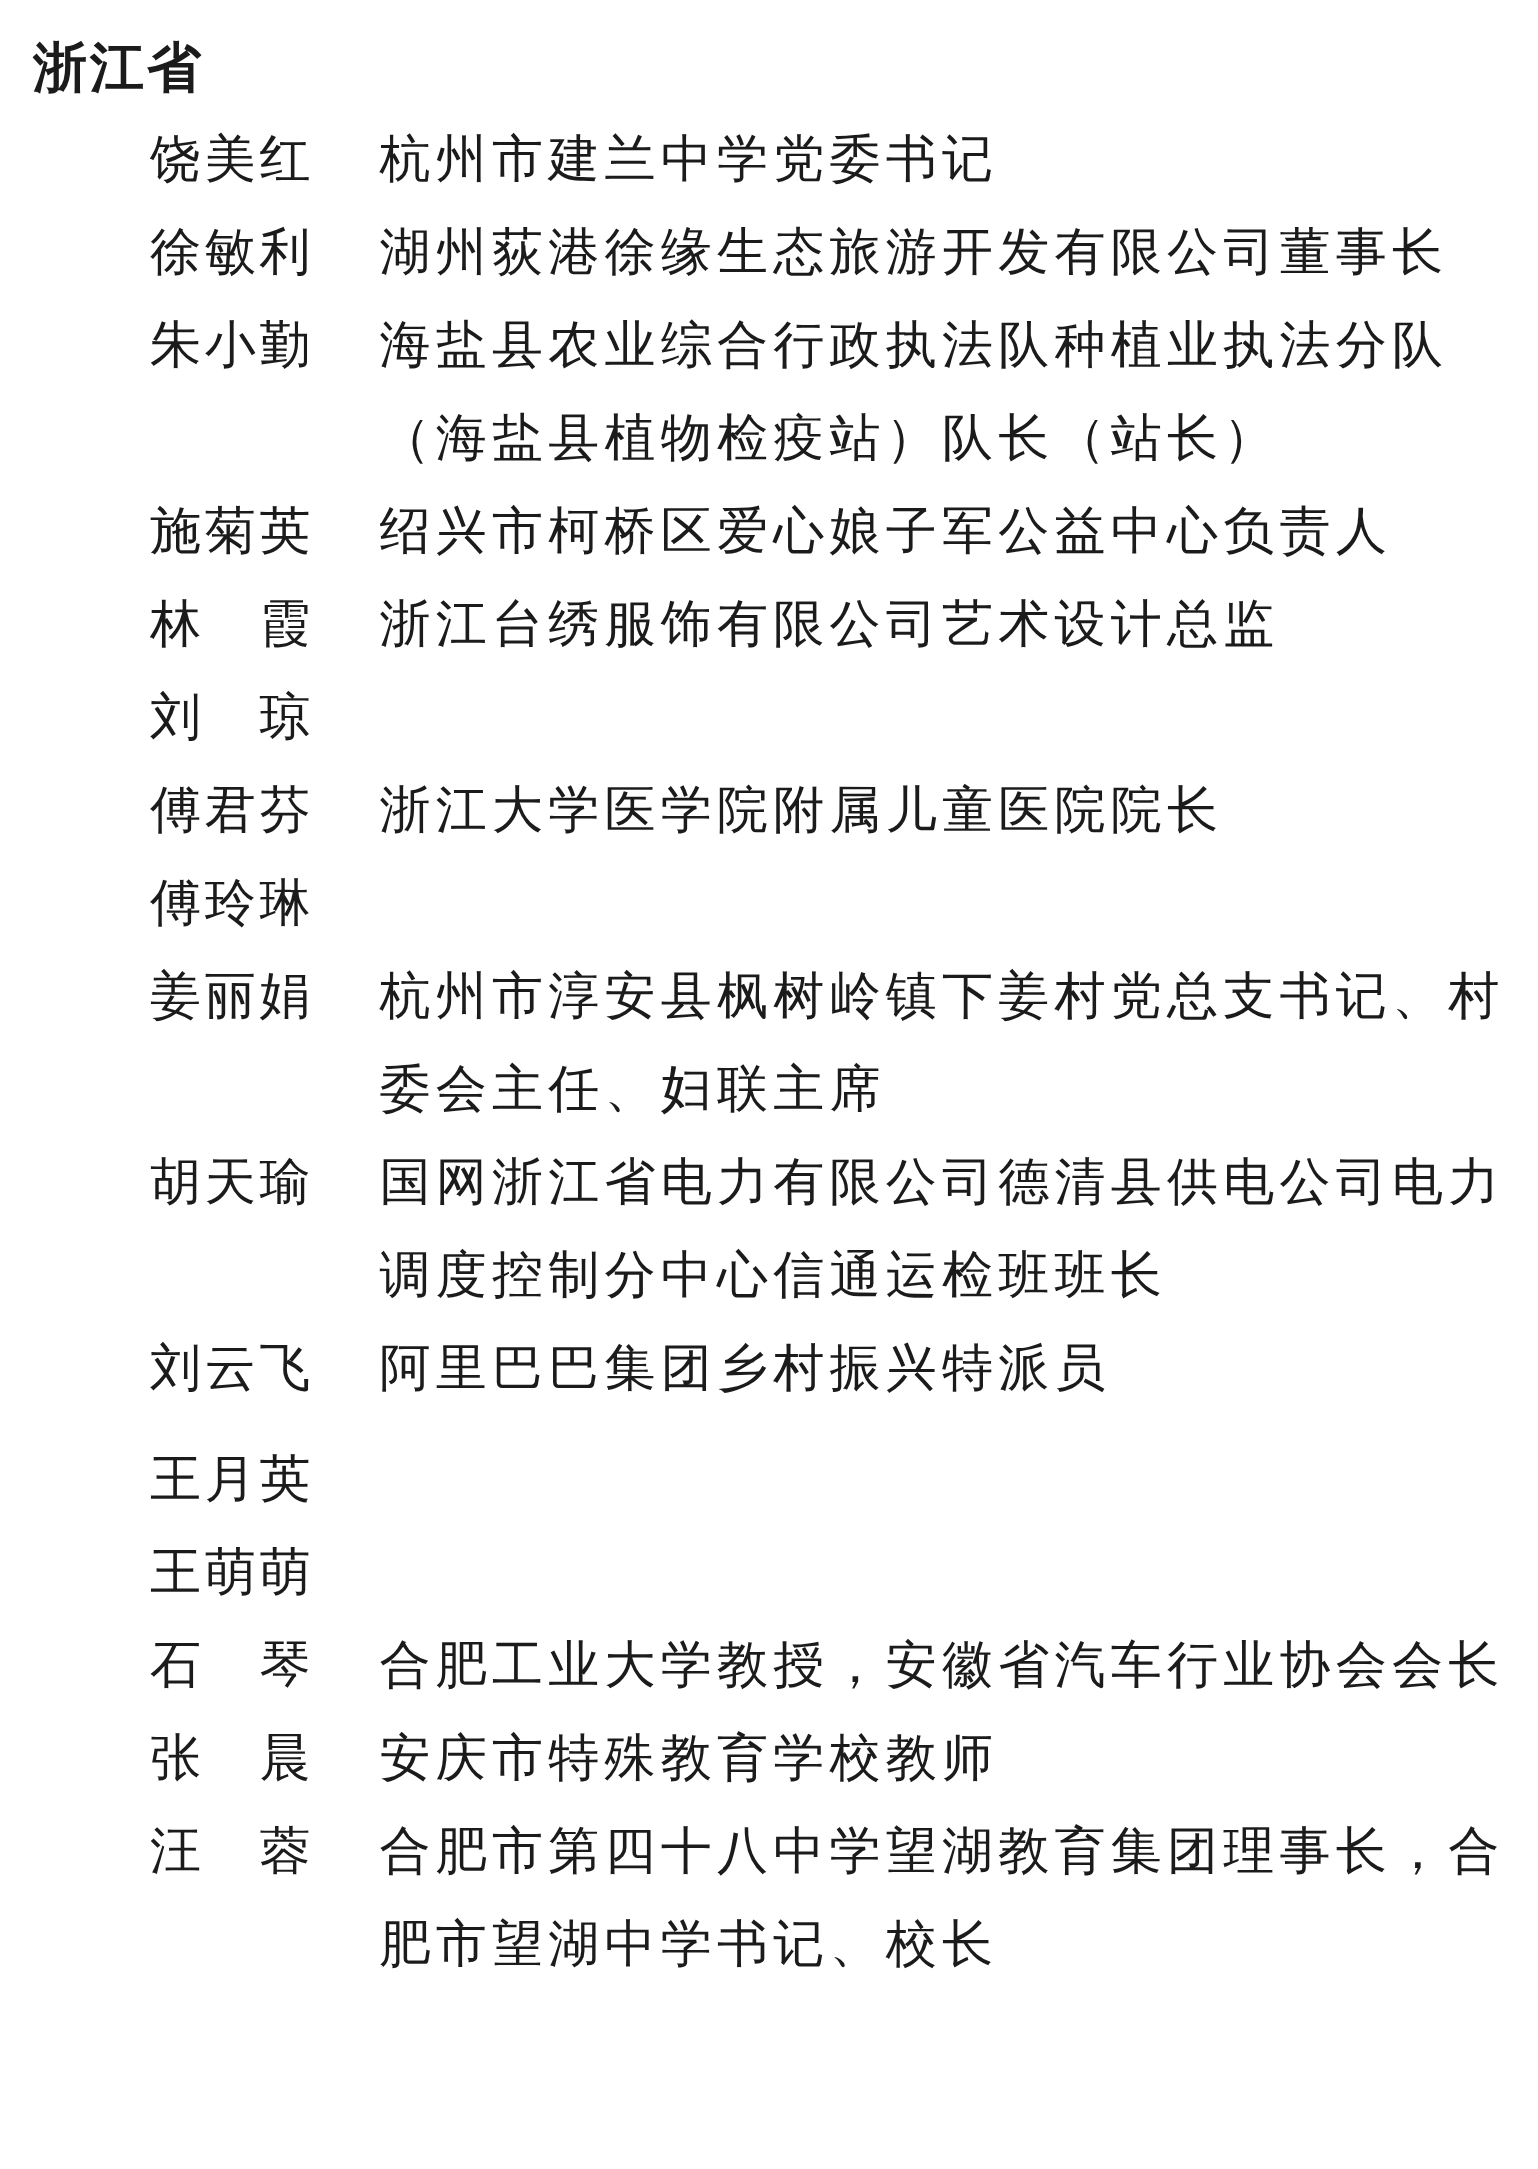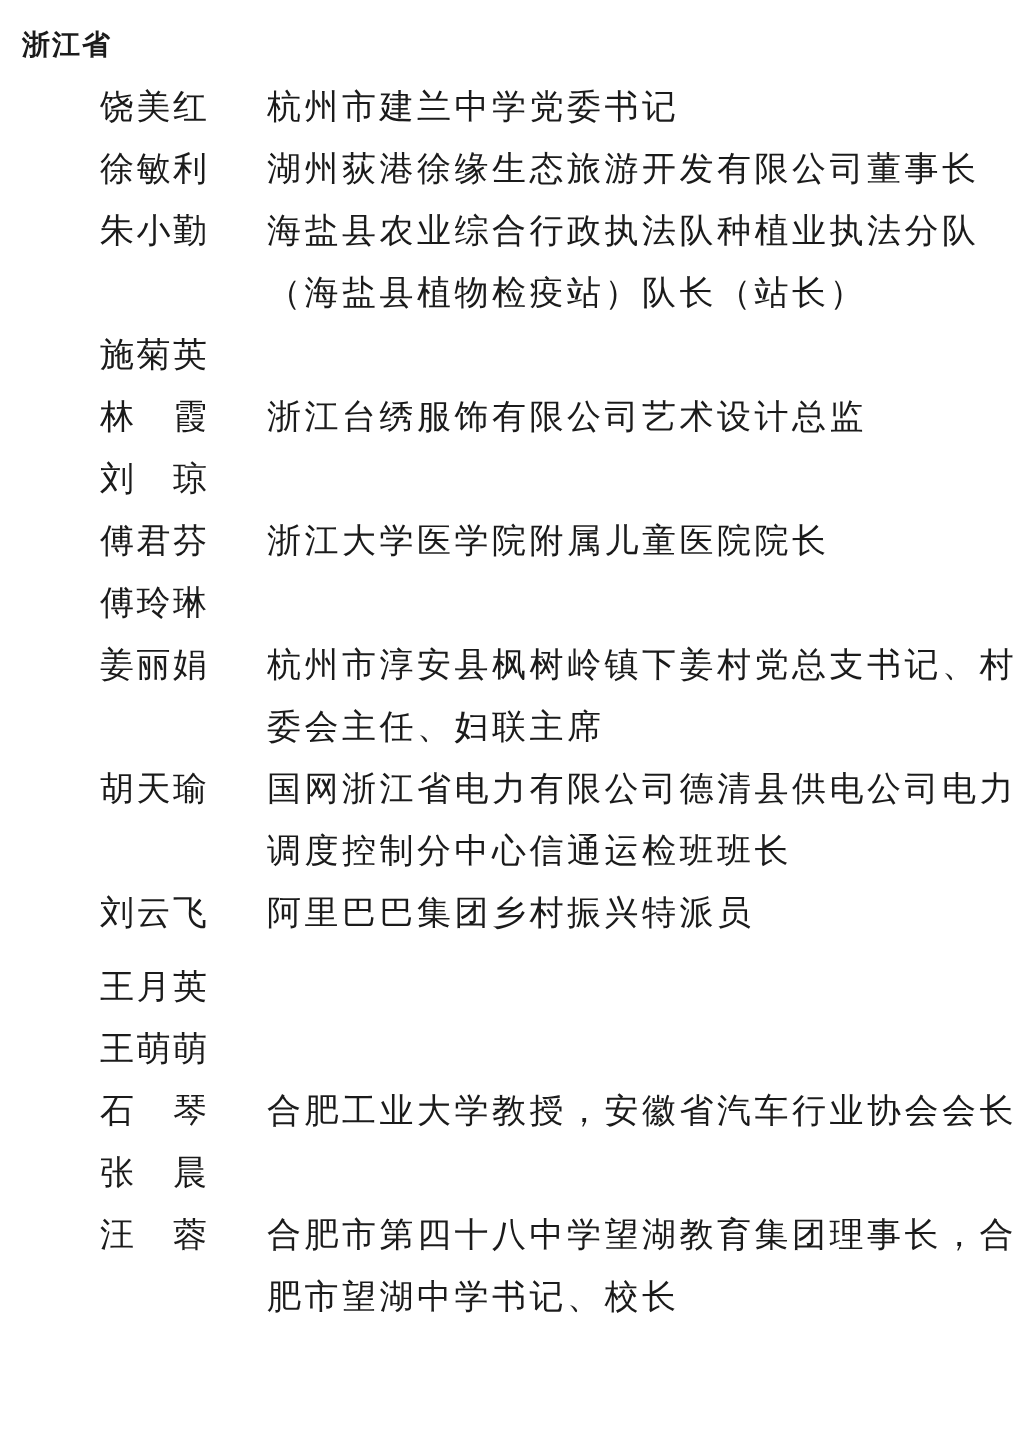--- a/index.html
+++ b/index.html
@@ -17,21 +17,21 @@
     font-family: "Liberation Serif", "DejaVu Serif", serif;
     color: var(--text);
   }
   .doc {
     padding-top: 14px;
     width: 1025px;
   }
   .province-heading {
     font-family: "Liberation Sans", "DejaVu Sans", sans-serif;
     font-weight: 700;
-    font-size: 28px;
+    font-size: 36px;
     line-height: 62px;
     height: 62px;
     padding-left: 22px;
     letter-spacing: 2px;
   }
   .section + .section {
     margin-top: 12px;
   }
   .entry {
     display: flex;
@@ -41,21 +41,21 @@
     line-height: 62px;
   }
   .name {
     width: 107px;
     min-width: 107px;
     display: flex;
     justify-content: space-between;
     white-space: nowrap;
   }
   .title {
-    margin-left: 60px;
+    margin-left: 46px;
     width: 752px;
     letter-spacing: 3.5px;
     line-break: strict;
     overflow-wrap: break-word;
   }
 </style>
 </head>
 <body>
 
 <main class="doc">
@@ -88,20 +88,21 @@
           </span>
     <span class="title">海盐县农业综合行政执法队种植业执法分队（海盐县植物检疫站）队长（站长）</span>
   </div>
 
   <div class="entry">
     <span class="name">
             <span>施</span>
             <span>菊</span>
             <span>英</span>
           </span>
+    <span class="title">绍兴市柯桥区爱心娘子军公益中心负责人</span>
   </div>
 
   <div class="entry">
     <span class="name">
             <span>林</span>
             <span>霞</span>
           </span>
     <span class="title">浙江台绣服饰有限公司艺术设计总监</span>
   </div>
 
@@ -182,20 +183,21 @@
             <span>琴</span>
           </span>
     <span class="title">合肥工业大学教授，安徽省汽车行业协会会长</span>
   </div>
 
   <div class="entry">
     <span class="name">
             <span>张</span>
             <span>晨</span>
           </span>
+    <span class="title">安庆市特殊教育学校教师</span>
   </div>
 
   <div class="entry">
     <span class="name">
             <span>汪</span>
             <span>蓉</span>
           </span>
     <span class="title">合肥市第四十八中学望湖教育集团理事长，合肥市望湖中学书记、校长</span>
   </div>
 </div>

